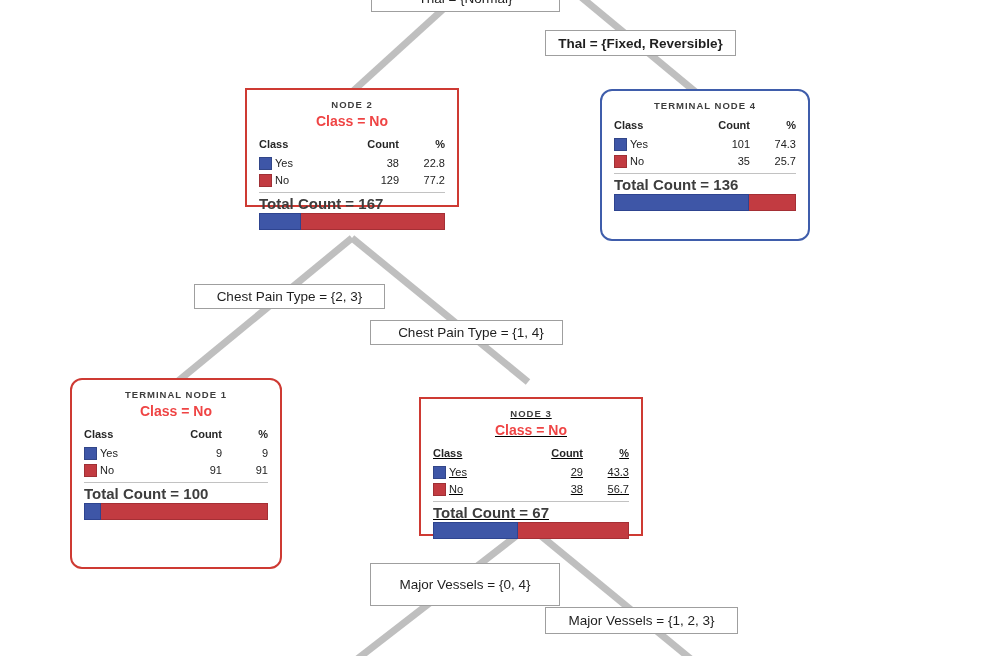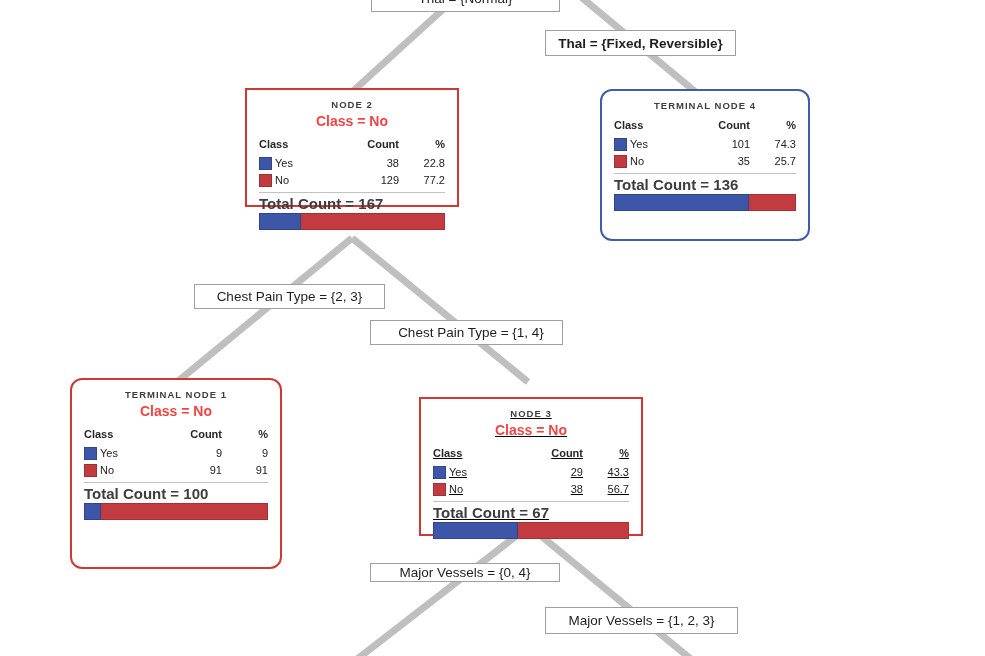--- a/index.html
+++ b/index.html
@@ -35,21 +35,21 @@
   .bar{display:flex;height:17px;margin-top:3px;width:100%;}
   .seg{height:100%;box-sizing:border-box;}
   .seg.blue{background:#3e56a7;border:1px solid #2e4490;}
   .seg.red{background:#c23b41;border:1px solid #a52f35;border-left:none;}
 
   
   #label-thal-normal{left:371px;top:-16px;width:189px;height:28px;}
   #label-thal-fixed{left:545px;top:30px;width:191px;height:26px;font-weight:bold;}
   #label-cp23{left:194px;top:284px;width:191px;height:25px;}
   #label-cp14{left:370px;top:320px;width:193px;height:25px;padding-left:9px;}
-  #label-mv04{left:370px;top:563px;width:190px;height:19px;}
+  #label-mv04{left:370px;top:563px;width:190px;height:43px;}
   #label-mv123{left:545px;top:607px;width:193px;height:27px;}
 
   
   #node2{left:245px;top:88px;width:214px;height:119px;}
   #terminal4{left:600px;top:89px;width:210px;height:152px;}
   #terminal1{left:70px;top:378px;width:212px;height:191px;}
   #node3{left:419px;top:397px;width:224px;height:139px;text-decoration:underline;}
 </style>
 </head>
 <body>

